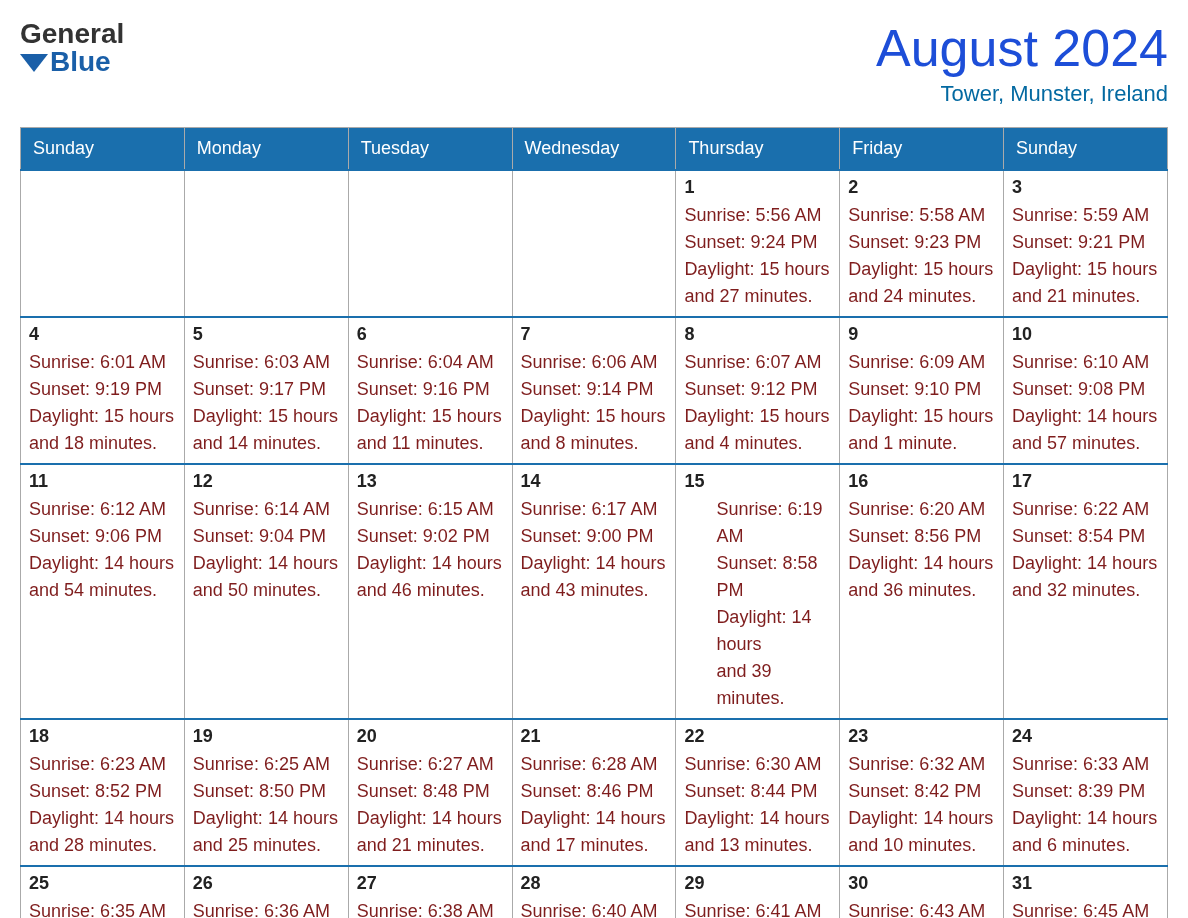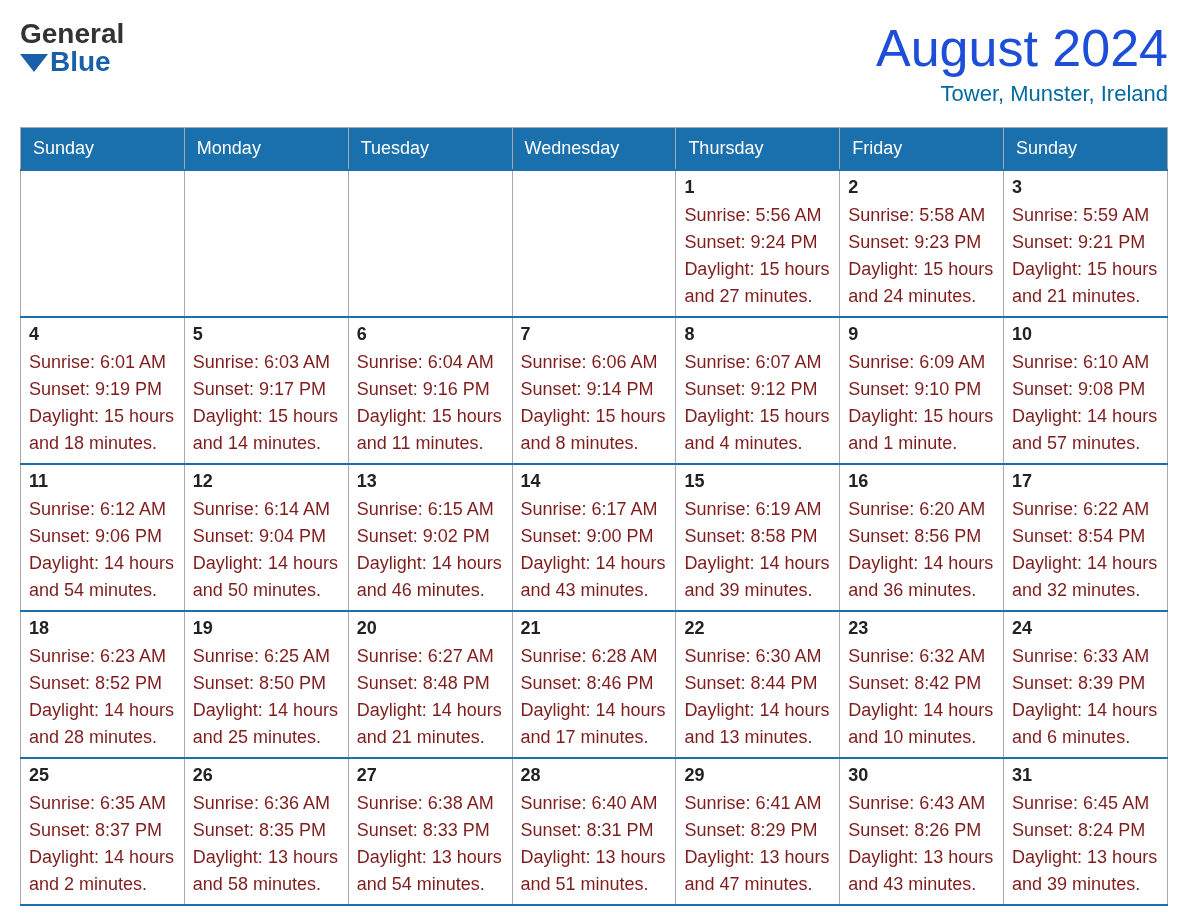--- a/index.html
+++ b/index.html
@@ -233,21 +233,21 @@
         </td>
         <td>
           <span class="day-number">14</span>
           <div class="day-info" style="white-space: pre-line;">Sunrise: 6:17 AM
 Sunset: 9:00 PM
 Daylight: 14 hours
 and 43 minutes.</div>
         </td>
         <td>
           <span class="day-number">15</span>
-          <div class="day-info" style="white-space: pre-line;">Sunrise: 6:19 AM
+          <div class="day-info" style="white-space: pre-line; margin-left: 32px;">Sunrise: 6:19 AM
 Sunset: 8:58 PM
 Daylight: 14 hours
 and 39 minutes.</div>
         </td>
         <td>
           <span class="day-number">16</span>
           <div class="day-info" style="white-space: pre-line;">Sunrise: 6:20 AM
 Sunset: 8:56 PM
 Daylight: 14 hours
 and 36 minutes.</div>

